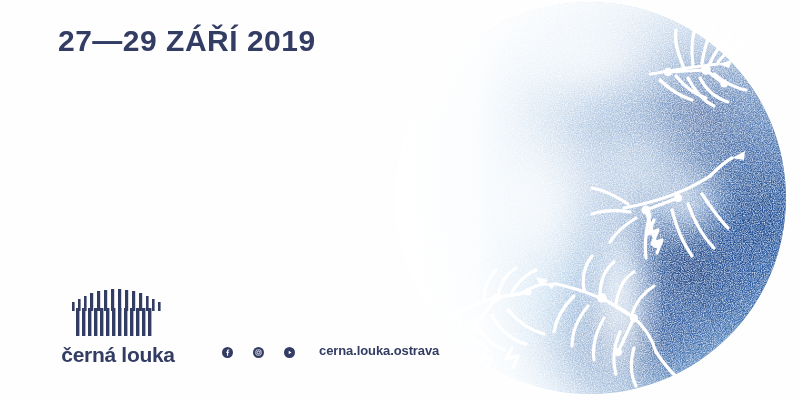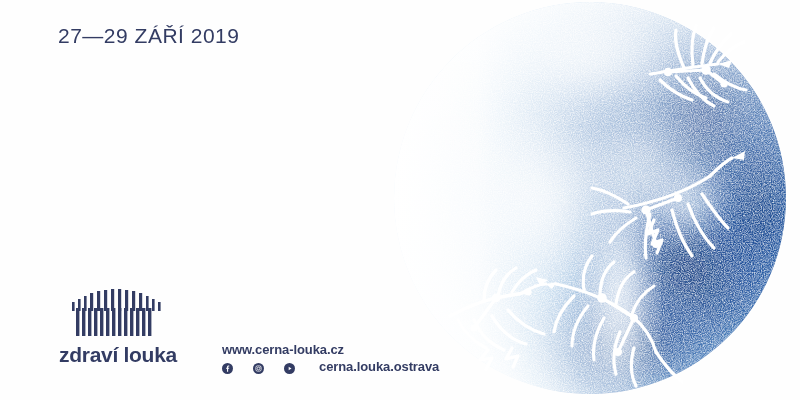--- a/index.html
+++ b/index.html
@@ -23,22 +23,22 @@
     left:388px; top:-2px;
     width:404px; height:404px;
     pointer-events:none;
   }
   #artwork svg { display:block; width:100%; height:100%; }
 
   
   .date-line {
     position:absolute;
     left:58px; top:24px;
-    font-size:21px;
-    font-weight:normal;
+    font-size:30px;
+    font-weight:bold;
     letter-spacing:0.5px;
     color:#333c63;
     white-space:nowrap;
     z-index:5;
   }
   .main-title {
     position:absolute;
     left:56px; top:80px;
     font-size:86px;
     line-height:1;
@@ -321,25 +321,24 @@
         <rect x="32" y="33" width="1.8" height="11" fill="#ffffff"></rect>
         <rect x="38" y="32" width="1.8" height="12" fill="#ffffff"></rect>
         <rect x="44" y="32" width="1.8" height="12" fill="#ffffff"></rect>
         <rect x="50" y="32" width="1.8" height="12" fill="#ffffff"></rect>
         <rect x="56" y="32" width="1.8" height="12" fill="#ffffff"></rect>
         <rect x="62" y="33" width="1.8" height="11" fill="#ffffff"></rect>
         <rect x="68" y="34" width="1.8" height="10" fill="#ffffff"></rect>
         <rect x="74" y="36" width="1.8" height="8" fill="#ffffff"></rect>
       </g>
     </svg>
-    <div id="logo-word">zdraví louka</div>
+    <div id="logo-word">černá louka</div>
   </div>
 
   <div id="contact-block">
-    <div id="contact-url">www.cerna-louka.cz</div>
     <div id="social-row">
       <svg class="sicon" viewBox="0 0 24 24">
         <circle cx="12" cy="12" r="12" fill="#333c63"></circle>
         <path d="M13.4 19v-6.3h2.1l.32-2.45h-2.42V8.7c0-.71.2-1.19 1.21-1.19h1.29V5.32A17 17 0 0 0 14.12 5.2c-1.86 0-3.13 1.14-3.13 3.22v1.83H8.9v2.45h2.09V19z" fill="#ffffff"></path>
       </svg>
       <svg class="sicon" viewBox="0 0 24 24">
         <circle cx="12" cy="12" r="12" fill="#333c63"></circle>
         <rect x="6.3" y="6.3" width="11.4" height="11.4" rx="3.4" fill="none" stroke="#ffffff" stroke-width="1.7"></rect>
         <circle cx="12" cy="12" r="2.9" fill="none" stroke="#ffffff" stroke-width="1.7"></circle>
         <circle cx="15.6" cy="8.5" r="1.05" fill="#ffffff"></circle>

